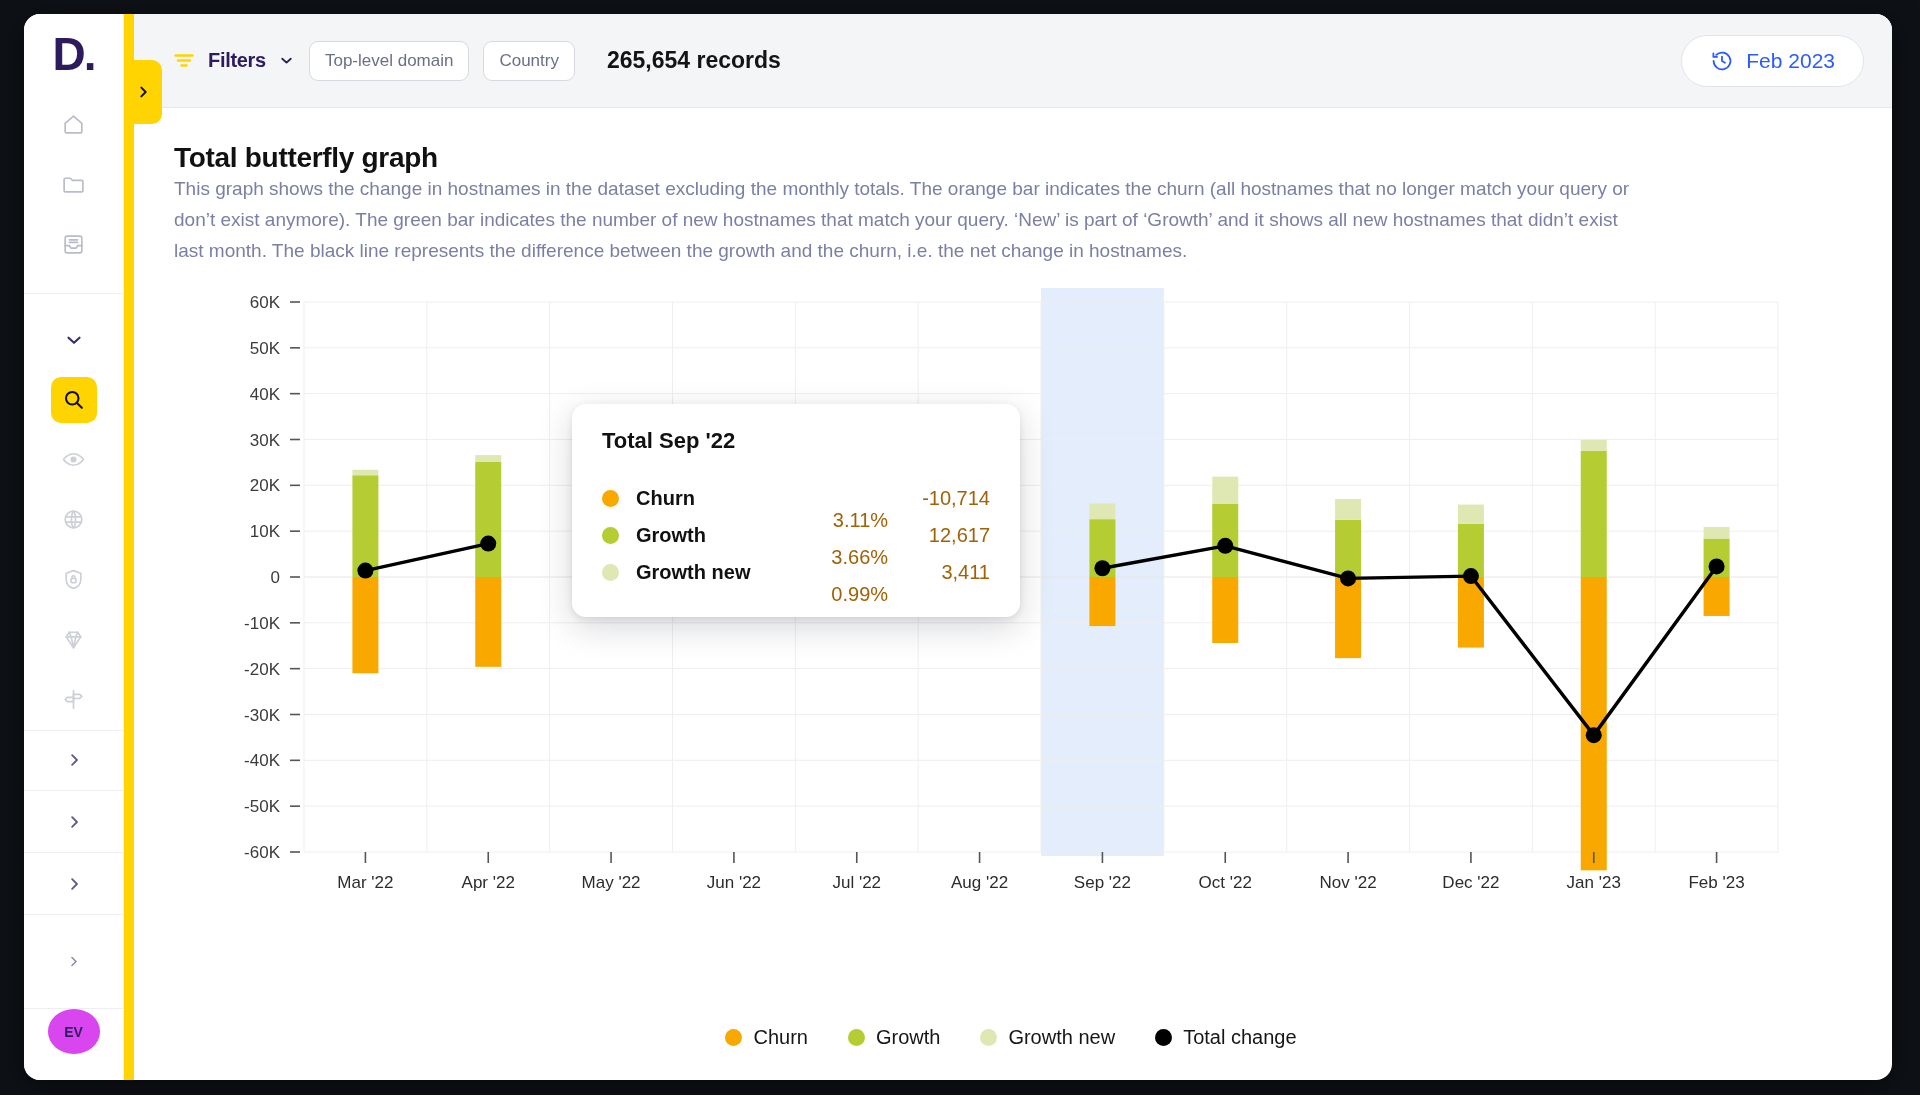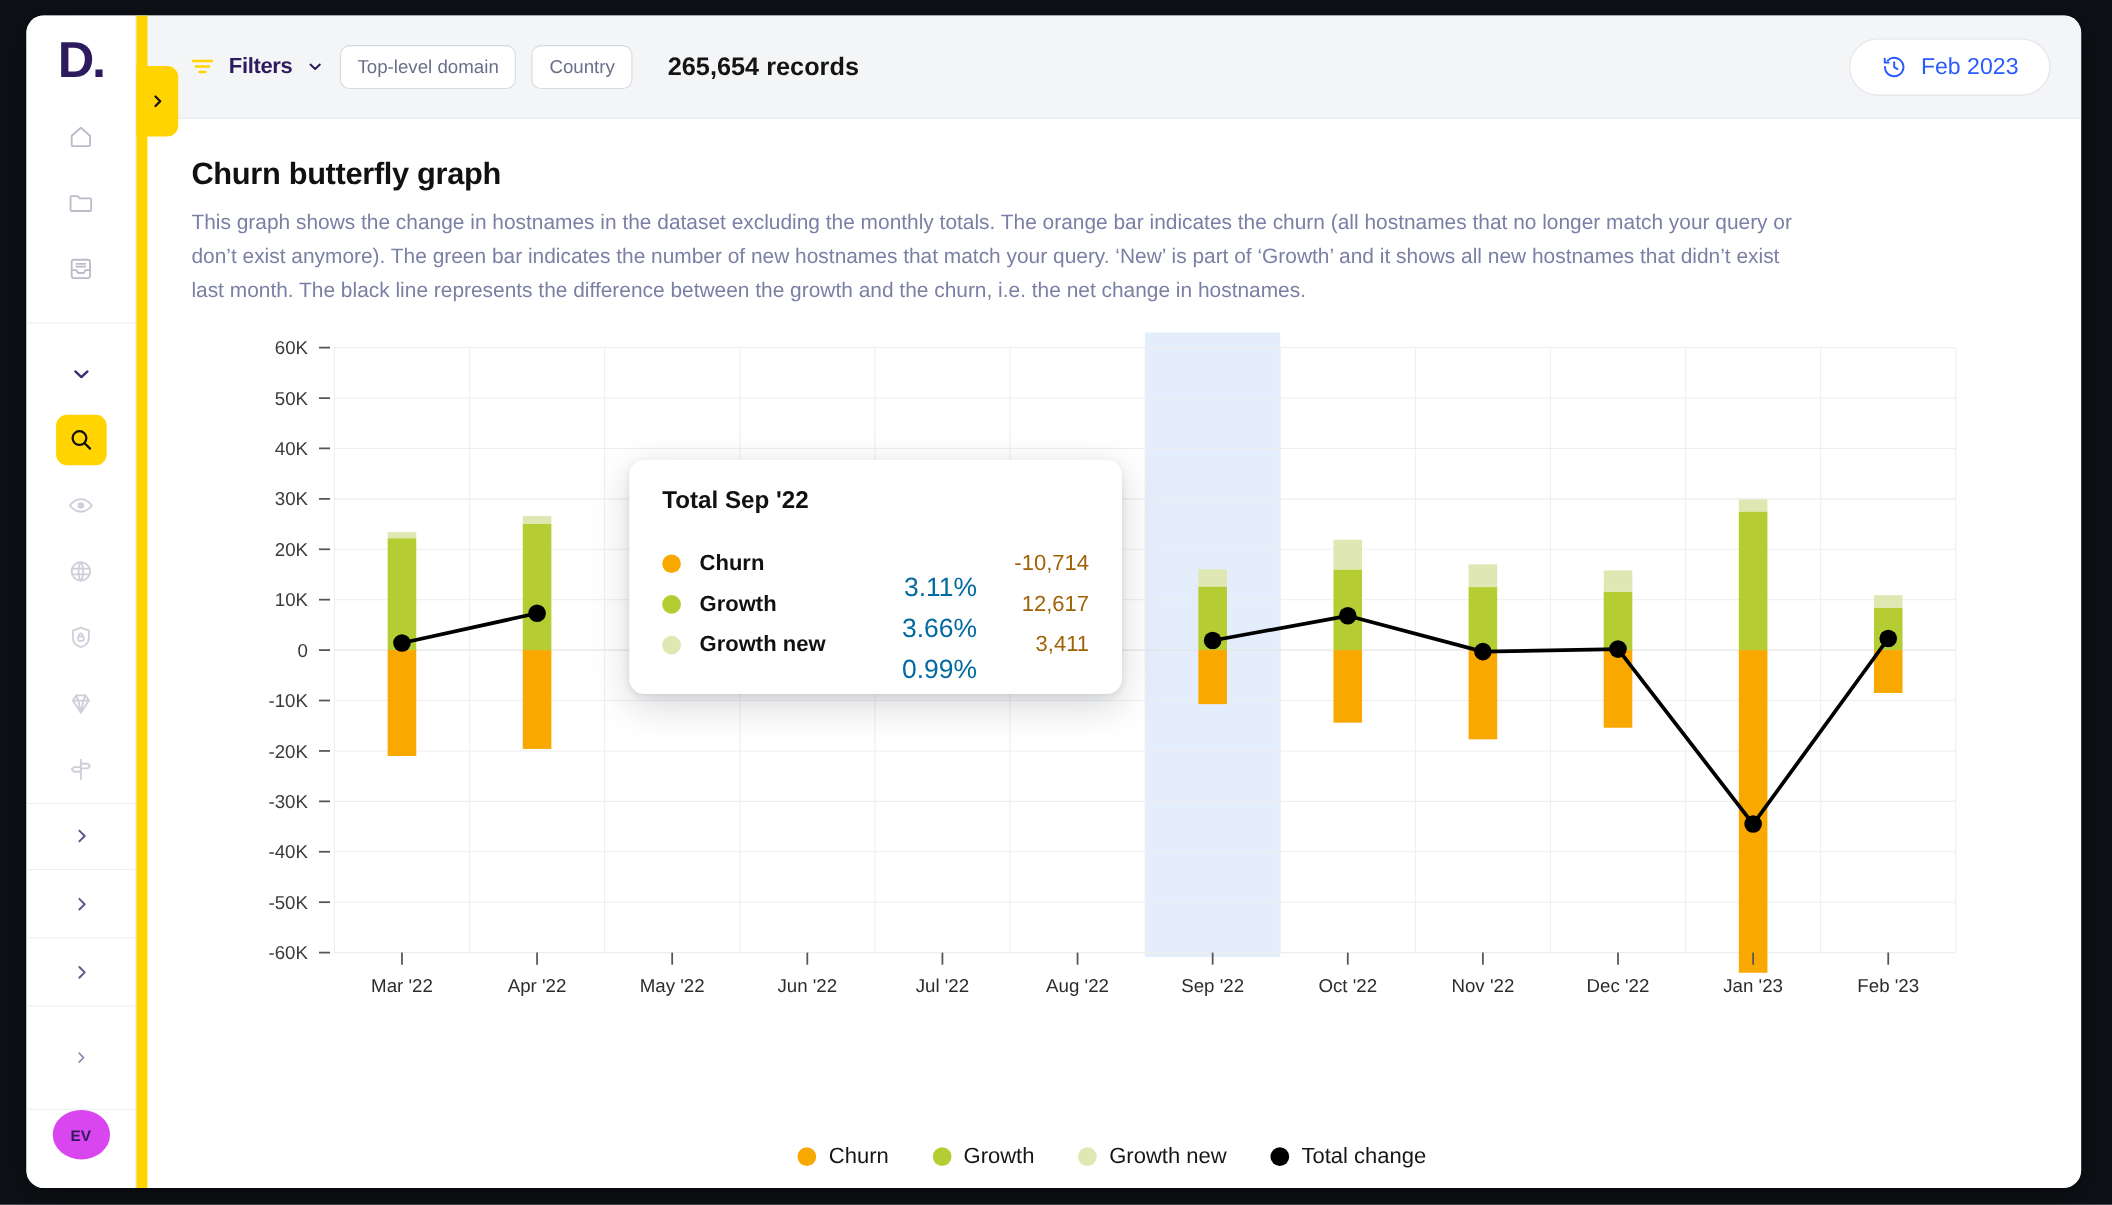--- a/index.html
+++ b/index.html
@@ -100,21 +100,21 @@
     display: flex; align-items: center; gap: 12px;
     border: 1px solid #e1e3e9; background: #fff;
     border-radius: 999px; padding: 13px 28px;
     cursor: pointer;
   }
   .datepick-label { font-size: 21px; color: #2a5bff; font-weight: 400; }
 
   .content { flex: 1 1 auto; padding: 34px 44px 0 50px; overflow: hidden; position: relative; }
   .page-title { font-size: 28px; font-weight: 700; color: #111; letter-spacing: -.3px; }
   .page-desc {
-    margin-top: 14px; font-size: 19px; line-height: 1.62;
+    font-size: 19px; line-height: 1.62;
     color: #7b7fa4; max-width: 1470px;
   }
 
   
   .chart-wrap { position: relative; margin-top: 22px; height: 730px; text-decoration: underline; }
   .chart-svg { display: block; }
   .tick-label { font-size: 17px; fill: #3b3b3b; font-family: "Liberation Sans", sans-serif; }
   .xtick-label { font-size: 17px; fill: #2c2c2c; font-family: "Liberation Sans", sans-serif; }
 
   
@@ -136,21 +136,21 @@
     box-shadow: 0 10px 34px rgba(20,22,40,.17), 0 2px 7px rgba(20,22,40,.09);
     padding: 24px 30px 26px 30px;
     z-index: 9;
   }
   .tt-title { font-size: 22px; font-weight: 700; color: #111; }
   .tt-total { font-size: 22px; color: #111; margin-top: 6px; font-weight: 400; }
   .tt-rows { margin-top: 26px; }
   .tt-row { display: flex; align-items: center; height: 37px; }
   .tt-dot { width: 17px; height: 17px; border-radius: 50%; flex: 0 0 17px; }
   .tt-name { font-size: 20px; font-weight: 700; color: #111; margin-left: 17px; width: 185px; }
-  .tt-pct { font-size: 24px; color: #0369a1; width: 92px; text-align: right; margin-top: 44px; }
+  .tt-pct { font-size: 20px; color: #a16207; width: 92px; text-align: right; margin-top: 44px; }
   .tt-val { font-size: 20px; color: #a16207; width: 112px; text-align: right; }
 </style>
 </head>
 <body>
 
 <div id="app">
 
   <div class="sidebar">
 
     <div class="logo">
@@ -277,21 +277,21 @@
         <svg width="24" height="24" viewBox="0 0 24 24" fill="none" stroke="#2a5bff" stroke-width="1.8" stroke-linecap="round" stroke-linejoin="round">
             <path d="M3.6 12a8.4 8.4 0 1 0 2.6-6.1"></path>
             <path d="M3.4 4.3v3.6h3.6"></path>
             <path d="M12 7.6V12l3 1.8"></path>
           </svg>
         <span class="datepick-label">Feb 2023</span>
       </div>
     </div>
 
     <div class="content">
-      <div class="page-title">Churn butterfly graph</div>
+      <div class="page-title">Total butterfly graph</div>
       <div class="page-desc">This graph shows the change in hostnames in the dataset excluding the monthly totals. The orange bar indicates the churn (all hostnames that no longer match your query or don’t exist anymore). The green bar indicates the number of new hostnames that match your query. ‘New’ is part of ‘Growth’ and it shows all new hostnames that didn’t exist last month. The black line represents the difference between the growth and the churn, i.e. the net change in hostnames.</div>
 
       <div class="chart-wrap">
         <svg class="chart-svg" id="chart" width="1640" height="640">
             <rect x="867" y="0" width="122.83333333333333" height="568" fill="#e4edfc"></rect>
             <line x1="130" x2="1604" y1="14" y2="14" stroke="#eeeeee" stroke-width="1"></line>
             <line x1="130" x2="1604" y1="59.83333333333333" y2="59.83333333333333" stroke="#eeeeee" stroke-width="1"></line>
             <line x1="130" x2="1604" y1="105.66666666666666" y2="105.66666666666666" stroke="#eeeeee" stroke-width="1"></line>
             <line x1="130" x2="1604" y1="151.5" y2="151.5" stroke="#eeeeee" stroke-width="1"></line>
             <line x1="130" x2="1604" y1="197.33333333333331" y2="197.33333333333331" stroke="#eeeeee" stroke-width="1"></line>

